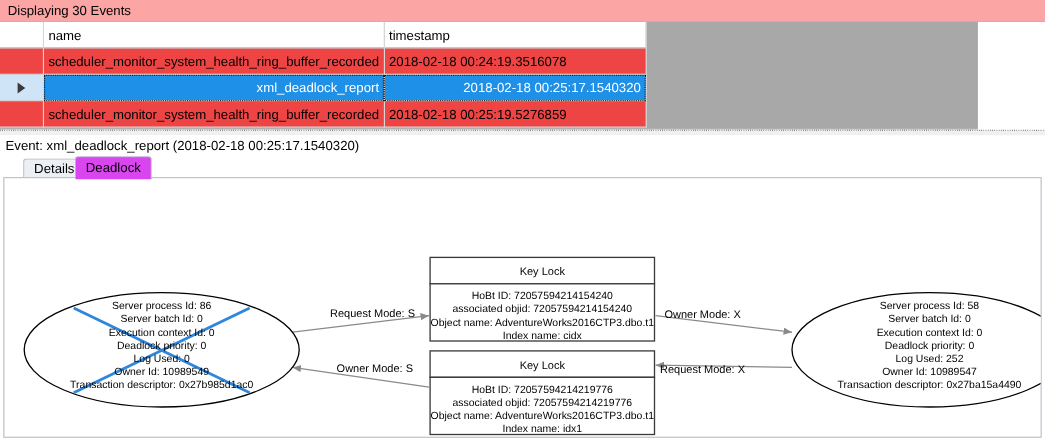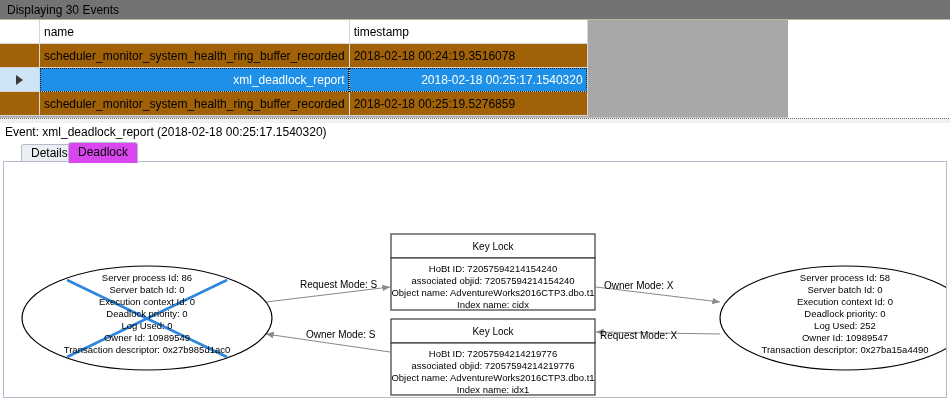--- a/index.html
+++ b/index.html
@@ -6,35 +6,35 @@
   body{
     width:950px;height:400px;overflow:hidden;
     font-family:"Liberation Sans","DejaVu Sans",sans-serif;
     font-size:12px;color:#000;background:#ffffff;
   }
   #app{position:relative;width:950px;height:400px;}
 
   
   .banner{
     position:absolute;left:0;top:0;width:950px;height:20px;
-    background:#737373;border-bottom:1px solid #b9b9a6;
+    background:#fca5a5;border-bottom:1px solid #b9b9a6;
     box-sizing:border-box;
   }
   .banner span{position:absolute;left:7px;top:3px;font-size:12px;}
 
   
   .grid{
-    position:absolute;left:0;top:20px;width:788px;height:98px;
+    position:absolute;left:0;top:20px;width:889px;height:98px;
     background:#a8a8a8;border-bottom:1px solid #c4c4c4;box-sizing:border-box;
   }
   .grid-table{border-collapse:collapse;table-layout:fixed;}
   .grid-table td,.grid-table th{
     border-right:1px solid #d6d6d6;border-bottom:1px solid #d6d6d6;
     font-weight:normal;font-size:12px;text-align:left;
-    padding:0 4px;height:23px;background:#a16207;
+    padding:0 4px;height:23px;background:#ef4444;
     overflow:hidden;white-space:nowrap;
   }
   .col-sel{width:31px;padding:0;}
   .col-name{width:277px;}
   .col-ts{width:229px;margin-top:38px;}
   .hdr td{background:#ffffff;border-bottom:1px solid #d6d6d6;}
   .hdr .col-sel{background:#ffffff;}
   tr.sel td{background:#1e90e8;color:#ffffff;}
   tr.sel td.col-name,tr.sel td.col-ts{
     outline:1px dotted #1a1a1a;outline-offset:-1px;text-align:right;

